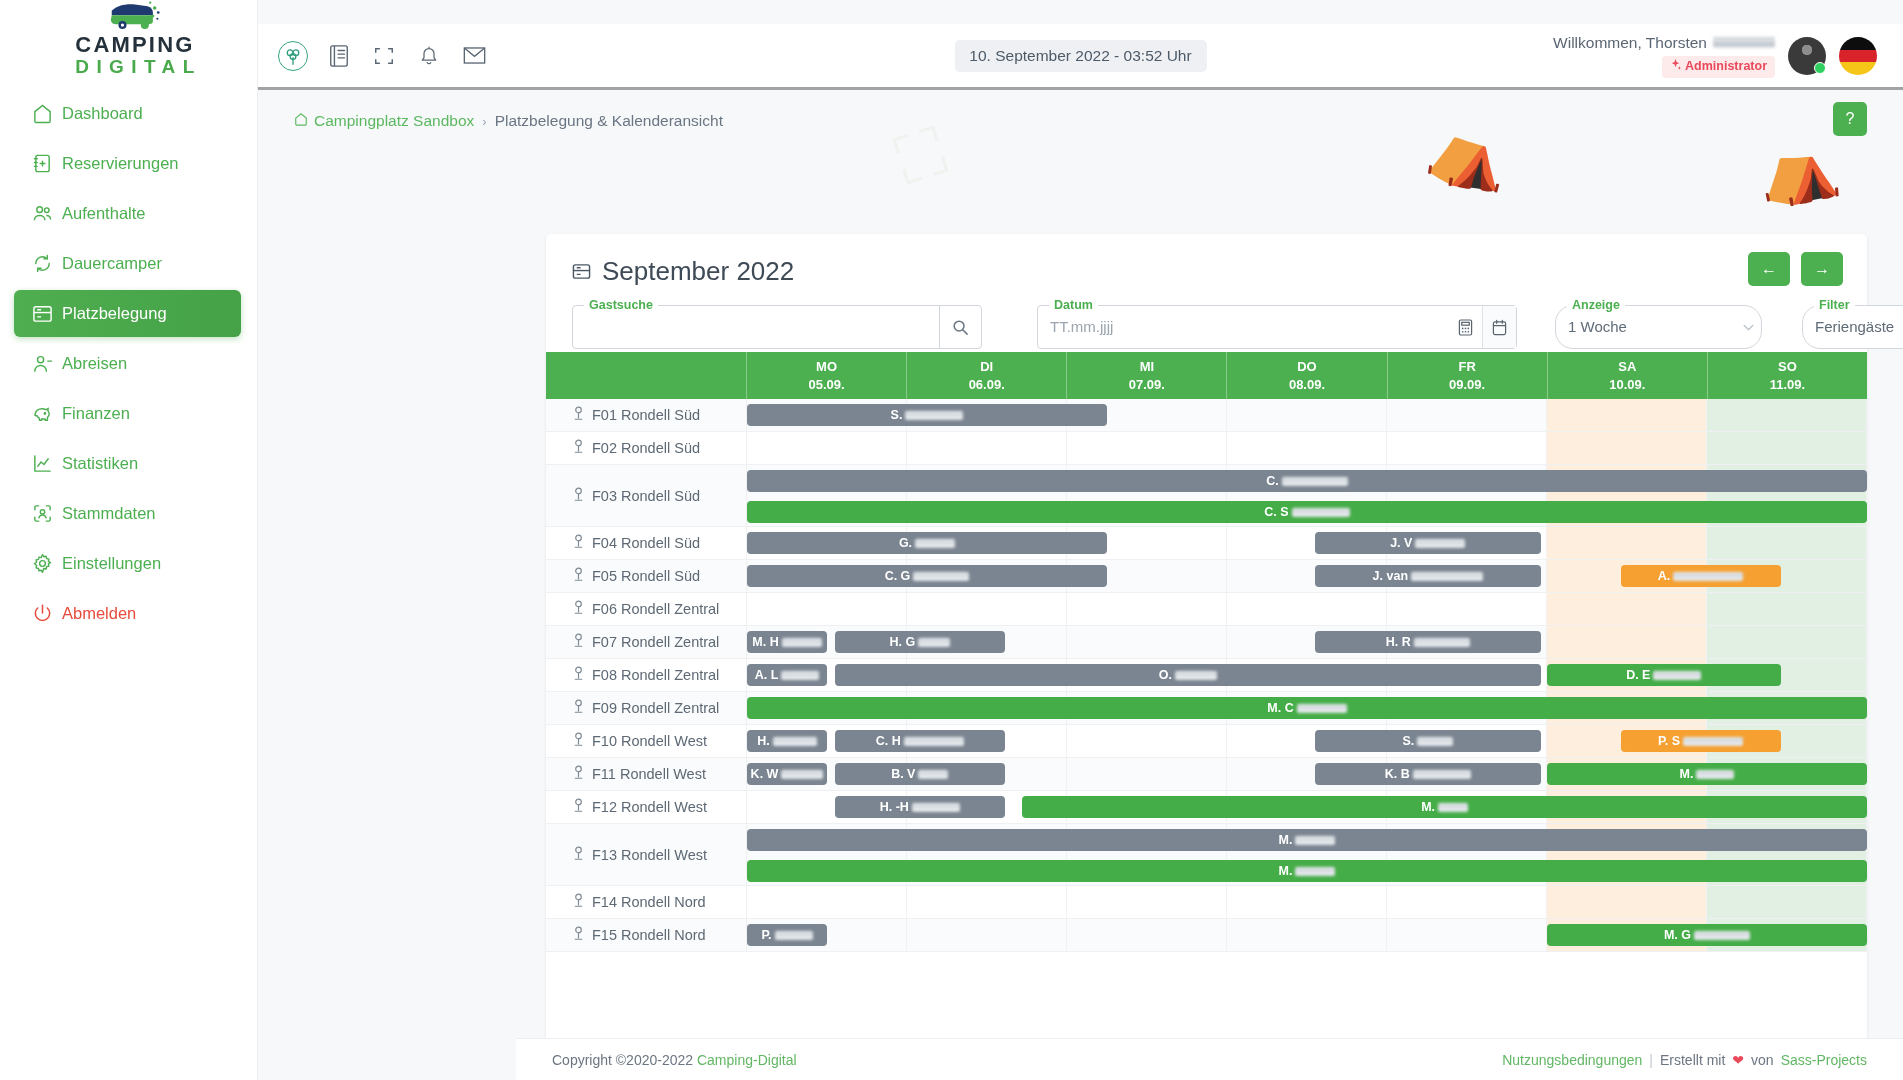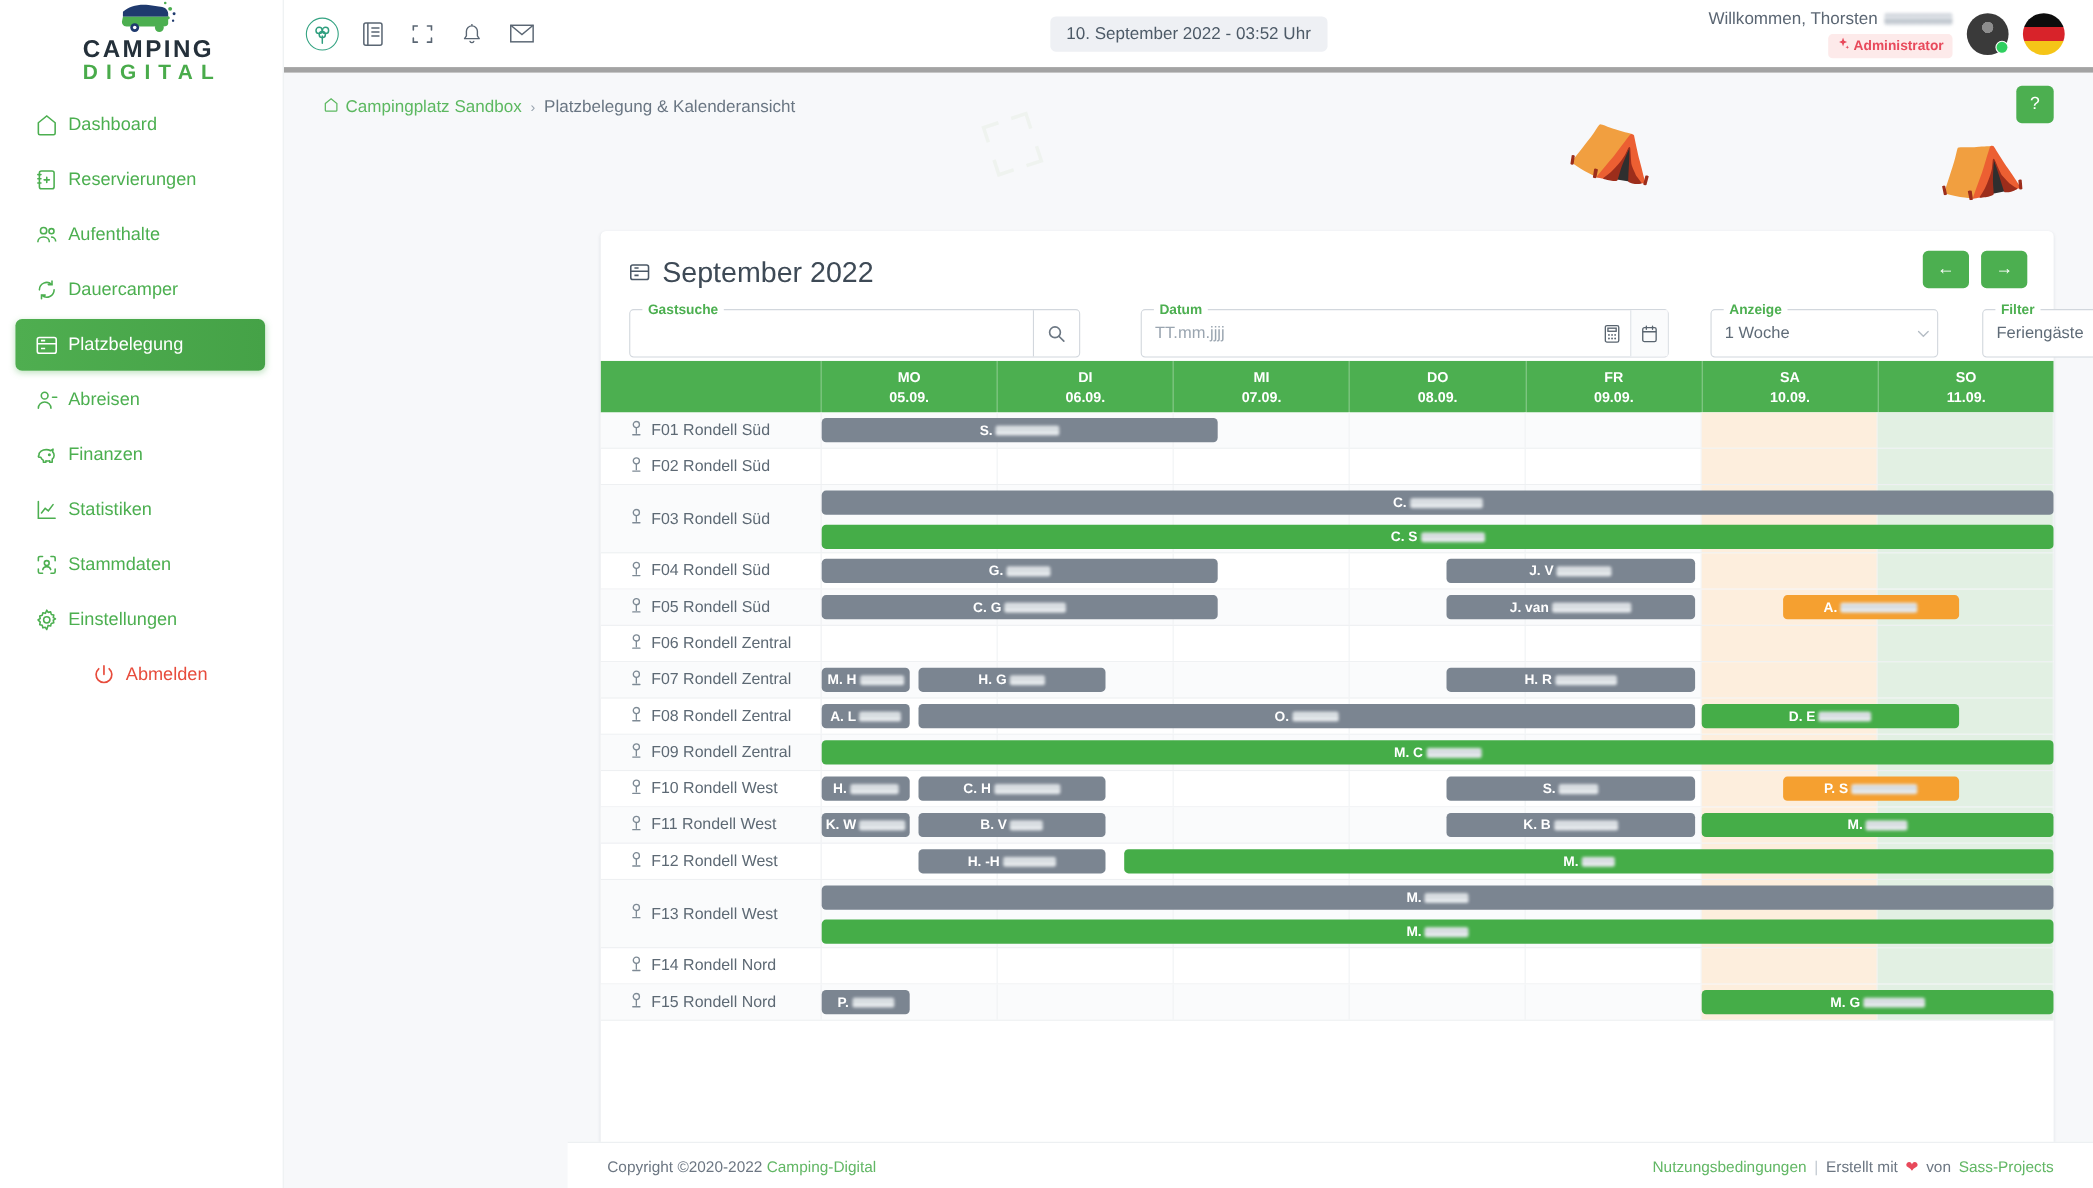--- a/index.html
+++ b/index.html
@@ -24,31 +24,31 @@
   .nav { margin-top: 24px; }
   .nav-item {
     display: flex; align-items: center; height: 47px;
     margin: 3px 16px 3px 14px; padding-left: 18px;
     border-radius: 6px; cursor: pointer; color: #4caf50;
     font-size: 16.5px;
   }
   .nav-item .ico { width: 30px; display: flex; align-items: center; color: #4caf50; flex: 0 0 30px;}
   .nav-item.active { background: linear-gradient(90deg,#4fae50,#45a247); color: #fff; box-shadow: 0 2px 6px rgba(76,175,80,.35); }
   .nav-item.active .ico { color: #fff; }
-  .nav-item.logout { color: #e74c3c; justify-content: center; }
+  .nav-item.logout { color: #e74c3c; }
   .nav-item.logout .ico { color: #e74c3c; }
   .nav-label { white-space: nowrap; }
 
   
   .main { flex: 1 1 auto; display: flex; flex-direction: column; background: #f7f8fa; position: relative; min-width: 0; }
 
   
   .topbar {
     height: 66px; background: #fff; display: flex; align-items: center;
-    padding: 0 26px 0 20px; border-bottom: 5px solid #a3a3a3; position: relative; z-index: 4;
+    padding: 0 26px 0 20px; border-bottom: 3px solid #a3a3a3; position: relative; z-index: 4; margin-top: 24px;
   }
   .tb-icons { display: flex; align-items: center; gap: 17px; }
   .tb-ic { width: 28px; height: 28px; display: flex; align-items: center; justify-content: center; color: #5a6673; cursor: pointer;}
   .tree-badge { width: 30px; height: 30px; border-radius: 50%; border: 1.6px solid #34a382; display:flex; align-items:center; justify-content:center; color:#2e9e7e;}
   .tb-date {
     position: absolute; left: 50%; transform: translateX(-50%);
     background: #eef0f4; color: #4d5a67; font-size: 15.5px;
     padding: 7px 15px; border-radius: 5px; white-space: nowrap;
   }
   .tb-right { margin-left: auto; display: flex; align-items: center; gap: 13px; }
@@ -99,21 +99,21 @@
   }
   .fld-val { font-size: 15px; color: #5f6b77; padding: 0 12px; line-height: 42px; white-space: nowrap; }
   .fld-ph { color: #9aa5b0; }
   .guest-search { flex: 0 0 410px; display: flex; }
   .guest-input { flex: 1 1 auto; height: 100%; }
   .search-btn { width: 42px; border-left: 1px solid #d2d7dd; display:flex;align-items:center;justify-content:center;color:#6c7783; cursor:pointer;}
   .datum { flex: 0 0 480px; margin-left: 55px; display: flex; align-items: center; }
   .datum .fld-val { flex: 1 1 auto; }
   .dt-ic { width: 34px; display:flex;align-items:center;justify-content:center;color:#59646f;cursor:pointer;}
   .dt-ic.sep { border-left: 1px solid #dfe3e8; background:#fafbfc; height:100%; }
-  .sel { flex: 0 0 207px; margin-left: 38px; display:flex; align-items:center; }
+  .sel { flex: 0 0 207px; margin-left: 38px; display:flex; align-items:center;border-radius:18px; }
   .sel .fld-val { flex:1 1 auto; }
   .sel .chev { width: 26px; color:#b4bcc4; display:flex;align-items:center;justify-content:center; }
   .sel.filter { flex: 0 0 240px; margin-left: 40px; }
 
   
   .cal { position: absolute; left: 0; right: 0; top: 118px; bottom: 0; overflow: hidden; padding: 0 0 0 0; }
   .cal-inner { position: absolute; left: 0; right: 0; top: 0; }
   .cal-head { display: flex; background: #4caf50; height: 47px; }
   .ch-label { flex: 0 0 201px; border-right: 1px solid rgba(255,255,255,.35); }
   .ch-day { flex: 1 1 0; display: flex; flex-direction: column; align-items: center; justify-content: center;

